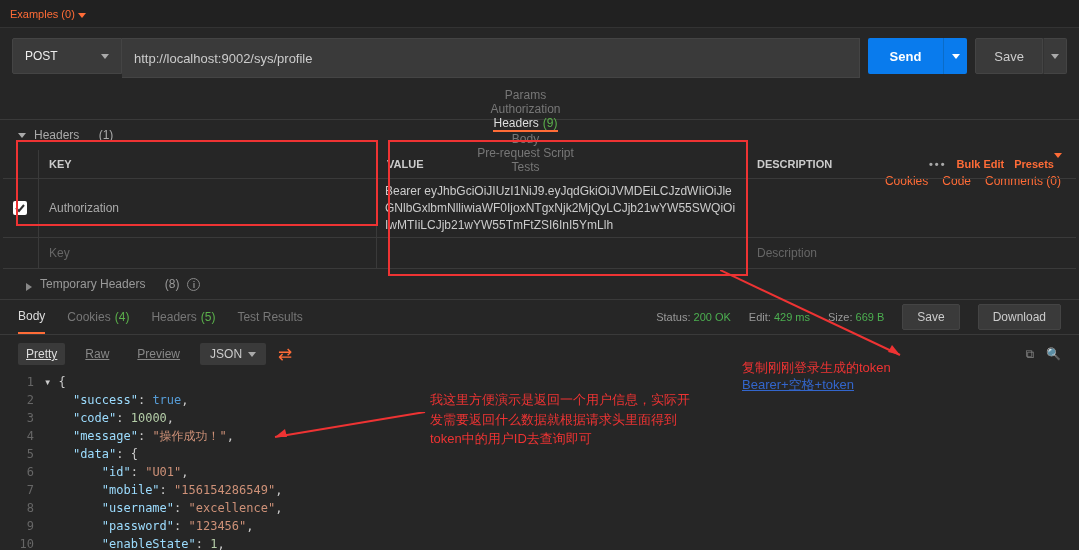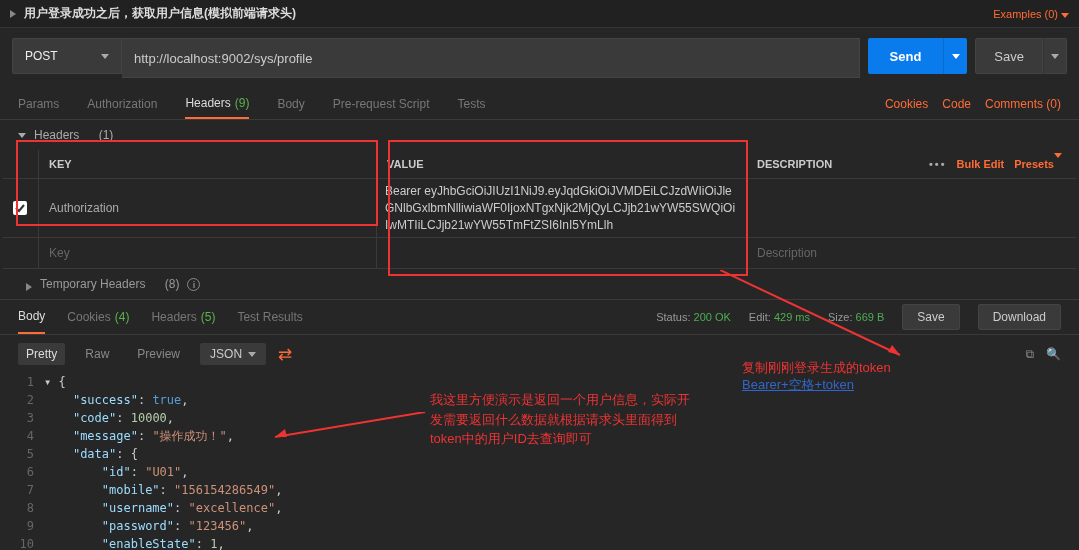--- a/index.html
+++ b/index.html
@@ -12,21 +12,21 @@
 .examples-caret { width: 0; height: 0; border-left: 4px solid transparent; border-right: 4px solid transparent; border-top: 5px solid #ff6c37; display: inline-block; margin-left: 3px; }
 .reqbar { display: flex; align-items: stretch; padding: 10px 12px; gap: 0; background: #262626; }
 .method-select { width: 110px; background: #3a3a3a; color: #eee; display: flex; align-items: center; justify-content: space-between; padding: 0 12px; height: 36px; border-radius: 2px 0 0 2px; border: 1px solid #444; cursor: pointer; }
 .caret-down { width: 0; height: 0; border-left: 4px solid transparent; border-right: 4px solid transparent; border-top: 5px solid #aaa; }
 .url-input { flex: 1; background: #3a3a3a; color: #ccc; height: 40px; padding: 0 12px; border: 1px solid #444; border-left: none; font-size: 13px; outline: none; }
 .send-btn { background: #097bed; color: #fff; height: 36px; padding: 0 22px; margin-left: 8px; border: none; font-weight: 600; cursor: pointer; display: flex; align-items: center; border-radius: 2px 0 0 2px; font-size: 13px; }
 .send-caret { background: #097bed; width: 24px; height: 36px; display: flex; align-items: center; justify-content: center; border-left: 1px solid #0a6cc8; border-radius: 0 2px 2px 0; cursor: pointer; }
 .send-caret .caret-down { border-top-color: #fff; }
 .save-btn { background: #3a3a3a; color: #ccc; height: 36px; padding: 0 18px; margin-left: 8px; border: 1px solid #444; cursor: pointer; display: flex; align-items: center; border-radius: 2px 0 0 2px; font-size: 13px; }
 .save-caret { background: #3a3a3a; width: 24px; height: 36px; display: flex; align-items: center; justify-content: center; border: 1px solid #444; border-left: 1px solid #333; border-radius: 0 2px 2px 0; cursor: pointer; }
-.tabs { display: flex; align-items: center; padding: 0 18px; height: 32px; border-bottom: 1px solid #3a3a3a; font-size: 12px; }
+.tabs { display: flex; align-items: center; padding: 0 18px; height: 32px; border-bottom: 1px solid #3a3a3a; font-size: 12px; flex-direction: column; }
 .tab { margin-right: 28px; color: #777; cursor: pointer; height: 100%; display: flex; align-items: center; }
 .tab.active { color: #ddd; border-bottom: 2px solid #ff6c37; }
 .tab .cnt { color: #5bb14b; margin-left: 4px; }
 .tabs-right { margin-left: auto; display: flex; gap: 14px; }
 .link-orange { color: #ff6c37; cursor: pointer; }
 .section-head { display: flex; align-items: center; padding: 8px 18px; color: #aaa; cursor: pointer; gap: 8px; }
 .section-head .cnt { color: #aaa; }
 .headers-table { padding: 0 3px; position: relative; }
 .ht-row { display: flex; align-items: stretch; border-bottom: 1px solid #3a3a3a; }
 .ht-head .ht-cell { font-weight: 700; color: #ccc; font-size: 11px; padding: 8px 10px; }
@@ -46,21 +46,21 @@
 .temp-headers { display: flex; align-items: flex-end; gap: 8px; padding: 8px 26px; color: #999; cursor: pointer; }
 .resp-tabs { display: flex; align-items: center; padding: 0 18px; height: 36px; border-top: 1px solid #3a3a3a; border-bottom: 1px solid #3a3a3a; }
 .resp-tab { margin-right: 22px; color: #777; cursor: pointer; height: 100%; display: flex; align-items: center; }
 .resp-tab.active { color: #ddd; border-bottom: 2px solid #ff6c37; }
 .resp-tab .cnt { color: #5bb14b; margin-left: 4px; }
 .resp-right { margin-left: auto; display: flex; align-items: center; gap: 18px; font-size: 11px; }
 .status-label { color: #999; }
 .status-val { color: #4caf50; }
 .gray-btn { background: #3a3a3a; color: #ccc; padding: 5px 14px; border: 1px solid #444; cursor: pointer; border-radius: 2px; font-size: 12px; }
 .body-bar { display: flex; align-items: center; padding: 8px 18px; gap: 12px; position: relative; }
-.viewbtn { cursor: pointer; color: #888; padding: 4px 8px; }
+.viewbtn { cursor: pointer; color: #888; padding: 4px 8px; text-decoration: underline; }
 .viewbtn.active { background: #3a3a3a; color: #ddd; border-radius: 2px; }
 .json-select { background: #3a3a3a; color: #ccc; padding: 4px 10px; display: flex; align-items: center; gap: 6px; cursor: pointer; border-radius: 2px; }
 .format-icon { color: #ff6c37; font-size: 17px; cursor: pointer; }
 .body-bar-right { margin-left: auto; display: flex; gap: 12px; color: #888; }
 .code-area { padding: 0 0 0 18px; font-family: Consolas, Monaco, monospace; font-size: 12px; line-height: 1.5; position: relative; }
 .code-line { display: flex; }
 .ln { width: 26px; text-align: right; color: #666; padding-right: 10px; user-select: none; }
 .code { white-space: pre; }
 .k { color: #9cdcfe; }
 .s { color: #ce9178; }
@@ -70,24 +70,20 @@
 .annot { position: absolute; color: #e33; font-size: 13px; font-family: 'Microsoft YaHei', sans-serif; line-height: 1.5; z-index: 6; pointer-events: none; }
 .annot.blue { color: #3366cc; text-decoration: underline; }
 .icon-info { display: inline-flex; width: 13px; height: 13px; border: 1px solid #888; border-radius: 50%; align-items: center; justify-content: center; font-size: 9px; color: #888; font-weight: 700; }
 .dots { letter-spacing: 2px; font-weight: 700; color: #aaa; cursor: pointer; }
 svg.arrow { position: absolute; z-index: 5; pointer-events: none; }
 </style>
 </head>
 <body>
 
 <div class="titlebar">
-  <div class="titlebar-left">
-    <span class="tri-right"></span>
-    <span class="titlebar-title">用户登录成功之后，获取用户信息(模拟前端请求头)</span>
-  </div>
   <div class="examples">
     <span>Examples (0)</span><span class="examples-caret"></span>
   </div>
 </div>
 
 <div class="reqbar">
   <div class="method-select">
     <span>POST</span>
       <span class="caret-down"></span>
   </div>

